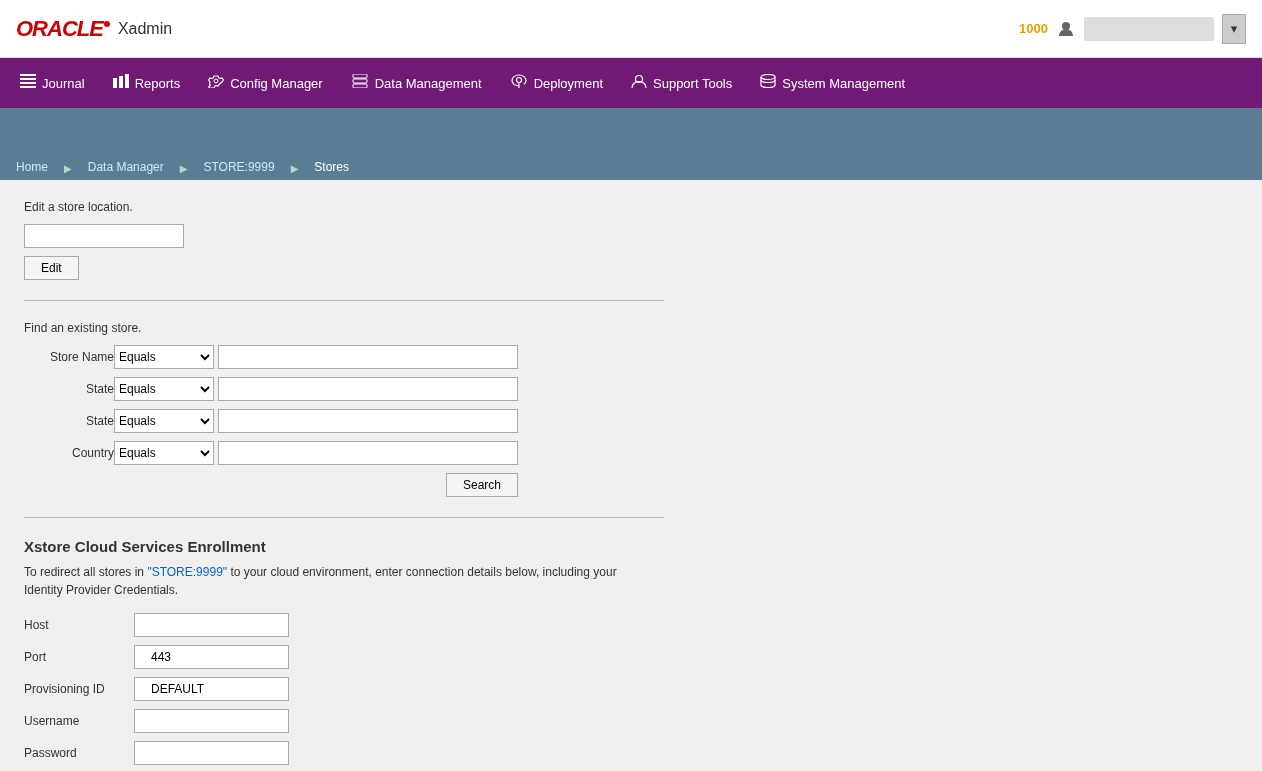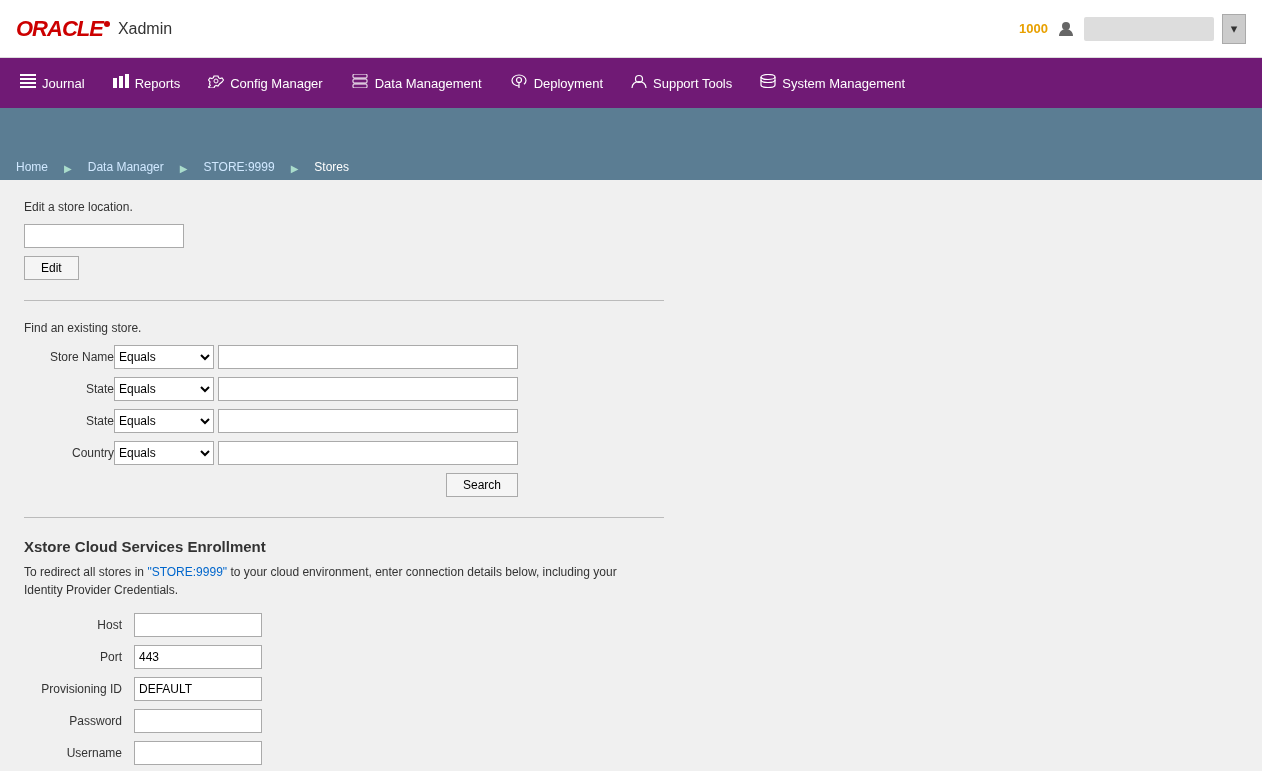--- a/index.html
+++ b/index.html
@@ -205,28 +205,27 @@
     }
     .enroll-form-row {
       display: flex;
       align-items: center;
       margin-bottom: 8px;
     }
     .enroll-label {
       width: 110px;
       font-size: 12px;
       color: #333;
-      text-align: right;
       padding-right: 12px;
     }
     .enroll-input {
-      width: 128px;
+      width: 155px;
       height: 24px;
       border: 1px solid #aaa;
-      padding: 2px 4px;
+      padding: 2px 16px;
       font-size: 12px;
       background: #fff;
     }
     .enroll-row-submit {
       display: flex;
       justify-content: flex-end;
       width: 265px;
       margin-top: 10px;
     }
   </style>
@@ -411,27 +410,27 @@
       <span class="enroll-label">Port</span>
       <input type="text" class="enroll-input" value="443" style="">
     </div>
 
     <div class="enroll-form-row">
       <span class="enroll-label">Provisioning ID</span>
       <input type="text" class="enroll-input" value="DEFAULT" style="">
     </div>
 
     <div class="enroll-form-row">
+      <span class="enroll-label">Username</span>
+      <input type="text" class="enroll-input" value="" style="">
+    </div>
+
+    <div class="enroll-form-row">
       <span class="enroll-label">Password</span>
       <input type="password" class="enroll-input" value="" style="">
     </div>
 
-    <div class="enroll-form-row">
-      <span class="enroll-label">Username</span>
-      <input type="text" class="enroll-input" value="" style="">
-    </div>
-
     <div class="enroll-row-submit">
       <button class="btn">Enroll</button>
     </div>
   </div>
 
 </div>
 
 </body></html>

